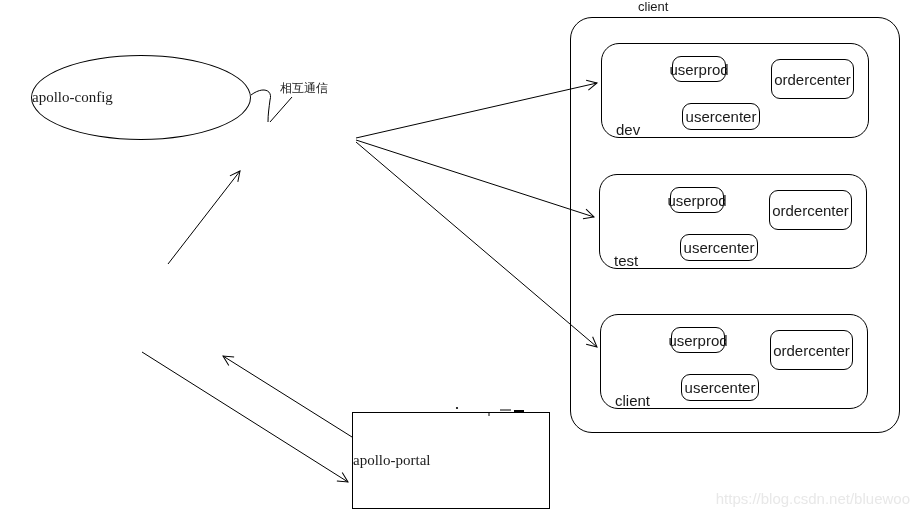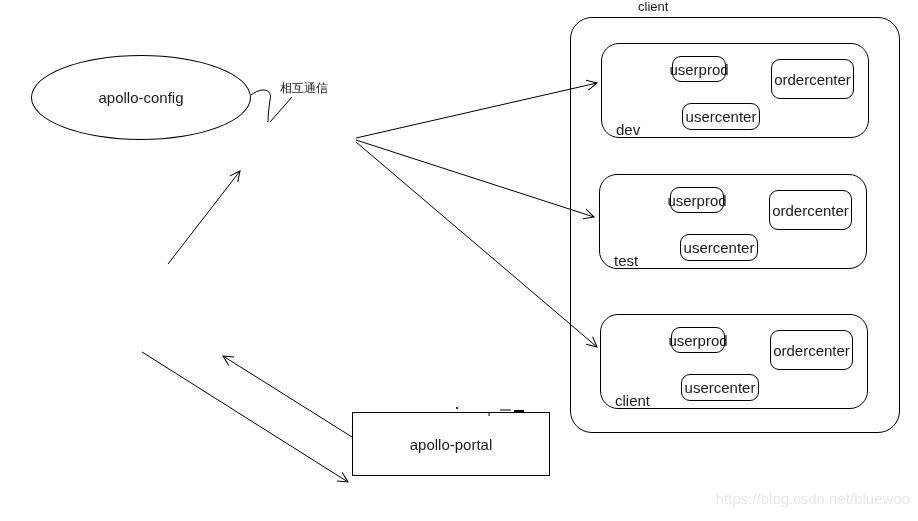--- a/index.html
+++ b/index.html
@@ -3,22 +3,22 @@
 <meta charset="utf-8">
 <style>
   html,body { margin:0; padding:0; background:#fff; }
   .canvas {
     position:relative; width:918px; height:521px; overflow:hidden;
     background:#ffffff; font-family:"Liberation Sans", sans-serif; color:#1a1a1a;
   }
   .overlay { position:absolute; left:0; top:0; width:918px; height:521px; pointer-events:none; }
   .node {
     position:absolute; border:1px solid #000; background:transparent;
-    display:flex; align-items:center; justify-content:center;
-    font-size:15px; white-space:nowrap; box-sizing:border-box;
+    display:flex; align-items:center; 
+    font-size:15px; white-space:nowrap; box-sizing:border-box;font-family:Liberation Serif, serif;
   }
   .ellipse { border-radius:50%; }
   .client-label { position:absolute; left:638px; top:-1px; font-size:13px; }
   .client-box {
     position:absolute; left:570px; top:17px; width:330px; height:416px;
     border:1px solid #000; border-radius:22px; box-sizing:border-box;
   }
   .env {
     position:absolute; width:268px; height:95px;
     border:1px solid #000; border-radius:18px; box-sizing:border-box;
@@ -73,21 +73,21 @@
   </svg>
 
   <div class="node ellipse" style="left:31px; top:55px; width:220px; height:85px;">
     <span>apollo-config</span>
   </div>
 
 
   <div class="floating-label link-label">相互通信</div>
 
 
-  <div class="node" style="left:352px; top:412px; width:198px; height:64px;">
+  <div class="node" style="left:352px; top:412px; width:198px; height:97px;">
     <span>apollo-portal</span>
   </div>
 
   <div class="client-label">client</div>
   <div class="client-box">
 
     <div class="env env-dev">
       <span class="env-label">dev</span>
       <div class="svc svc-userprod">userprod</div>
       <div class="svc svc-ordercenter">ordercenter</div>

